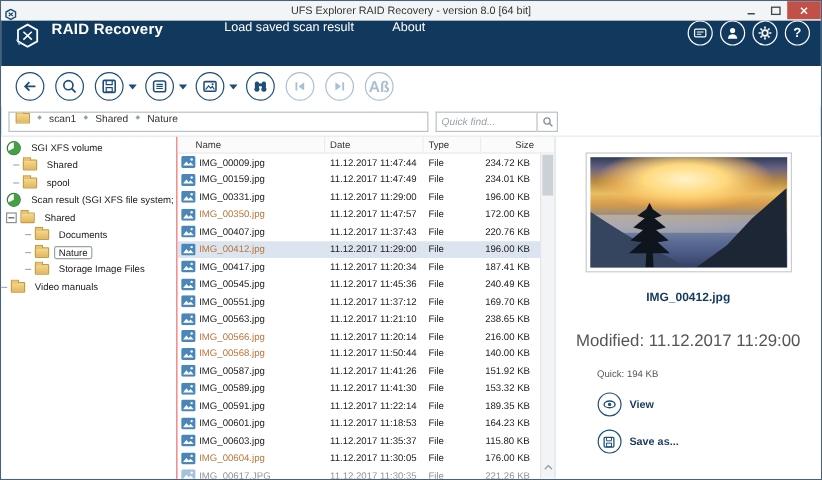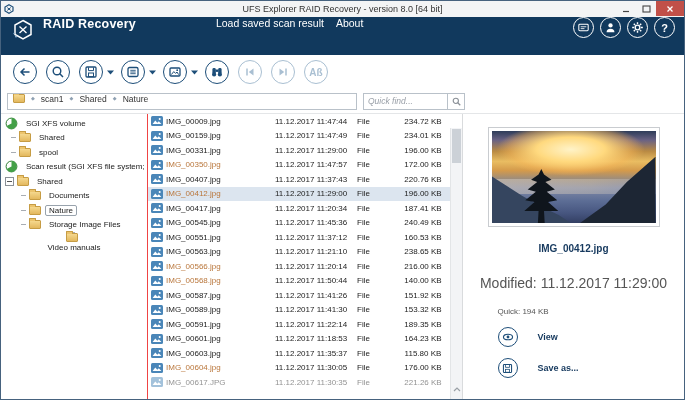--- a/index.html
+++ b/index.html
@@ -5,42 +5,42 @@
   :root{
     --header-bg:#11395d; --accent:#1d4e79; --recov:#b9763b;
     --sel:#dce5ef; --close:#c15049; --disabled:#a9bfd2;
   }
   *{box-sizing:border-box}
   html,body{margin:0;padding:0}
   body{width:685px;height:400px;overflow:hidden;font-family:"Liberation Sans",sans-serif;background:#fff}
   .window{position:relative;width:685px;height:400px;border:1px solid #46627e;background:#fff}
 
   
-  .titlebar{position:relative;height:16px;background:#f3f4f5;display:flex;align-items:center}
+  .titlebar{position:relative;height:16px;background:#f3f4f5;display:flex;align-items:flex-end}
   .win-icon{margin-left:3px;display:flex}
   .title{position:absolute;left:0;right:0;text-align:center;font-size:9px;color:#333;line-height:16px}
   .win-controls{position:absolute;right:0;top:0;height:15px;display:flex;align-items:center}
   .wc{width:20px;height:15px;display:flex;align-items:center;justify-content:center}
   .wc-close{width:28px;background:var(--close)}
 
   
   .header{height:38px;background:var(--header-bg);display:flex;align-items:flex-start;color:#fff}
   .logo{margin-left:9px;display:flex}
   .brand{margin-left:7px;font-size:12.5px;font-weight:bold;letter-spacing:.2px}
-  .menu{display:flex;gap:12px;margin-left:80px;font-size:10.5px}
+  .menu{display:flex;gap:32px;margin-left:51px;font-size:10.5px}
   .menu span{cursor:default}
   .hicons{margin-left:auto;margin-right:9px;display:flex;gap:6px}
   .hbtn{width:21px;height:21px;border:1.4px solid #fff;border-radius:50%;display:flex;align-items:center;justify-content:center;font-size:11px;font-weight:bold;color:#fff}
 
   
   .toolbar{height:34px;background:#fff;display:flex;align-items:center;padding-left:12px}
   .tbtn{width:24px;height:24px;border:1.5px solid var(--accent);border-radius:50%;display:flex;align-items:center;justify-content:center;color:var(--accent);margin-right:9px;background:#fff}
   .tbtn.dis{border-color:var(--disabled);color:var(--disabled)}
   .caret{margin-left:-5px;margin-right:7px;color:var(--accent);display:flex}
-  .ab{font-size:10px;font-weight:bold}
+  .ab{font-size:13px;font-weight:bold}
 
   
   .pathbar{height:24px;display:flex;align-items:center;padding-left:6px}
   .breadcrumb{width:350px;height:17px;border:1px solid #b9c1c9;background:#fff;display:flex;align-items:flex-start;padding:0 5px;gap:6px;font-size:8.5px;color:#333;overflow:hidden}
   .crumb{cursor:default}
   .sep{color:#8fa1b3;font-size:5px;line-height:1}
   .sep::before{content:"◆"}
   .quickfind{display:flex;margin-left:6px;height:17px}
   .quickfind input{width:84px;height:17px;border:1px solid #b9c1c9;border-right:none;font-family:"Liberation Sans",sans-serif;font-size:8.5px;padding:0 4px;outline:none;color:#444}
   .quickfind input::placeholder{color:#9aa0a8;font-style:italic}
@@ -90,21 +90,21 @@
       linear-gradient(180deg,#2e3c59 0%,#6a6283 10%,#b98a43 22%,#e9bd62 33%,#d49a4b 43%,#9d8d7c 52%,#8089a6 62%,#5c6d95 76%,#475680 89%,#333f63 100%)}
   .art-mist{position:absolute;left:0;top:52%;width:100%;height:16%;background:linear-gradient(90deg,rgba(210,200,190,.55),rgba(230,215,190,.35) 60%,rgba(180,185,205,.3))}
   .art-mtn{position:absolute;left:0;bottom:0;width:62%;height:62%;background:#35455f;clip-path:polygon(0 18%,14% 34%,30% 52%,48% 70%,66% 86%,78% 100%,0 100%)}
   .art-ridge{position:absolute;right:0;bottom:0;width:46%;height:72%;background:#1d2634;clip-path:polygon(100% 0,100% 100%,0 100%,34% 72%,62% 38%)}
   .art-tree{position:absolute;left:20%;bottom:0;width:34px;height:54px;background:#0f151c;
     clip-path:polygon(50% 0,58% 10%,80% 20%,62% 24%,90% 38%,66% 42%,97% 58%,70% 61%,100% 78%,58% 78%,60% 100%,40% 100%,42% 78%,0 78%,30% 61%,3% 58%,34% 42%,10% 38%,38% 24%,20% 20%,42% 10%)}
   .pv-name{margin-top:16px;font-size:10px;font-weight:bold;color:#16395e}
   .pv-mod{margin-top:21px;font-size:14px;color:#555}
   .pv-body{width:152px;margin-top:16px;display:flex;flex-direction:column;align-items:flex-start}
   .pv-size{font-size:8px;color:#555}
-  .pv-action{margin-top:11px;display:flex;align-items:center;gap:20px}
+  .pv-action{margin-top:11px;display:flex;align-items:center;gap:7px}
   .abtn{width:20px;height:20px;border:1.5px solid var(--accent);border-radius:50%;display:flex;align-items:center;justify-content:center;color:var(--accent);background:#fff}
   .alabel{font-size:9px;font-weight:bold;color:#16395e}
 </style>
 </head>
 <body>
 
 <div class="window">
 
   <div class="titlebar">
     <span class="win-icon">
@@ -309,28 +309,34 @@
         <div class="tree-row" style="padding-left: 20px;">
           <span class="dash"></span>
           <span class="folder"></span>
           <span class="tlabel selected">Nature</span>
         </div>
         <div class="tree-row" style="padding-left: 20px;">
           <span class="dash"></span>
           <span class="folder"></span>
           <span class="tlabel">Storage Image Files</span>
         </div>
-        <div class="tree-row" style=" flex-direction: column;">
+        <div class="tree-row" style="">
           <span class="dash"></span>
           <span class="folder"></span>
           <span class="tlabel">Video manuals</span>
         </div>
       </div>
 
     <div class="filelist">
+      <div class="lgrid list-header">
+        <span class="hc hc-name">Name</span>
+        <span class="hc">Date</span>
+        <span class="hc">Type</span>
+        <span class="hc hc-size" style="border-right:none">Size</span>
+      </div>
       <div class="rows" id="rows">
           <div class="lgrid frow normal">
             <span class="cicon">
               <svg width="12" height="10" viewBox="0 0 12 10">
                 <rect width="12" height="10" rx="1.5" fill="#4a86b8"></rect>
                 <path d="M1.6 8 L4.3 4.6 L6.3 6.8 L7.8 5.2 L10.4 8 Z" fill="#fff"></path>
                 <circle cx="8.7" cy="2.9" r="1" fill="#fff"></circle>
               </svg>
             </span>
             <span class="cname">IMG_00009.jpg</span>
@@ -433,21 +439,21 @@
             <span class="cicon">
               <svg width="12" height="10" viewBox="0 0 12 10">
                 <rect width="12" height="10" rx="1.5" fill="#4a86b8"></rect>
                 <path d="M1.6 8 L4.3 4.6 L6.3 6.8 L7.8 5.2 L10.4 8 Z" fill="#fff"></path>
                 <circle cx="8.7" cy="2.9" r="1" fill="#fff"></circle>
               </svg>
             </span>
             <span class="cname">IMG_00551.jpg</span>
             <span class="cdate">11.12.2017 11:37:12</span>
             <span class="ctype">File</span>
-            <span class="csize">160.53 KB</span>
+            <span class="csize">169.70 KB</span>
           </div>
           <div class="lgrid frow normal">
             <span class="cicon">
               <svg width="12" height="10" viewBox="0 0 12 10">
                 <rect width="12" height="10" rx="1.5" fill="#4a86b8"></rect>
                 <path d="M1.6 8 L4.3 4.6 L6.3 6.8 L7.8 5.2 L10.4 8 Z" fill="#fff"></path>
                 <circle cx="8.7" cy="2.9" r="1" fill="#fff"></circle>
               </svg>
             </span>
             <span class="cname">IMG_00563.jpg</span>

